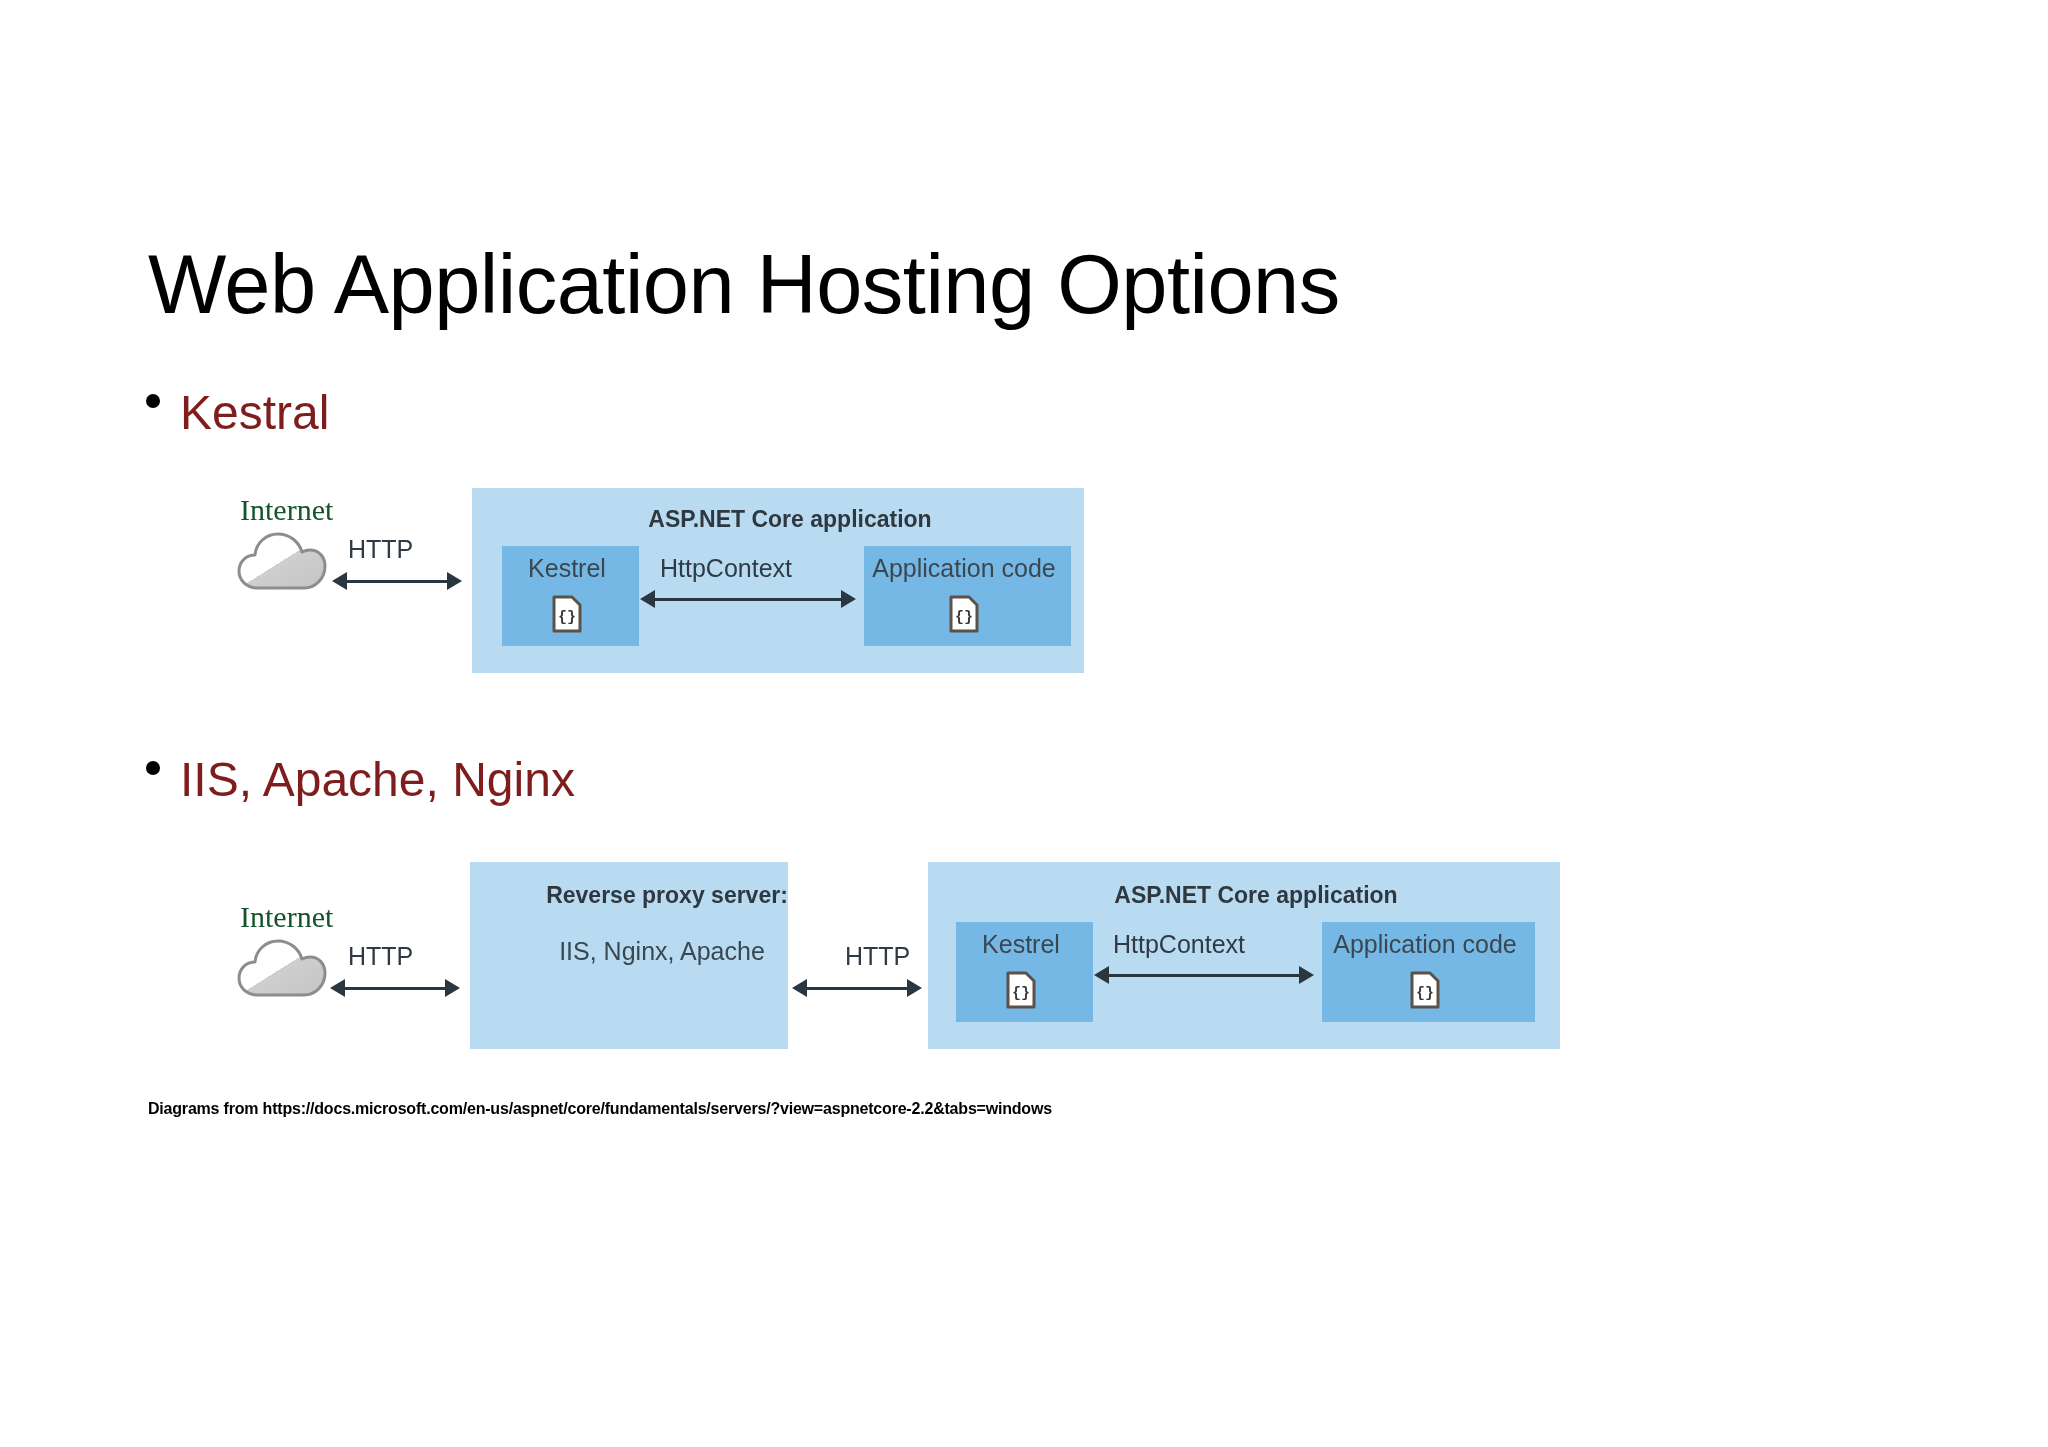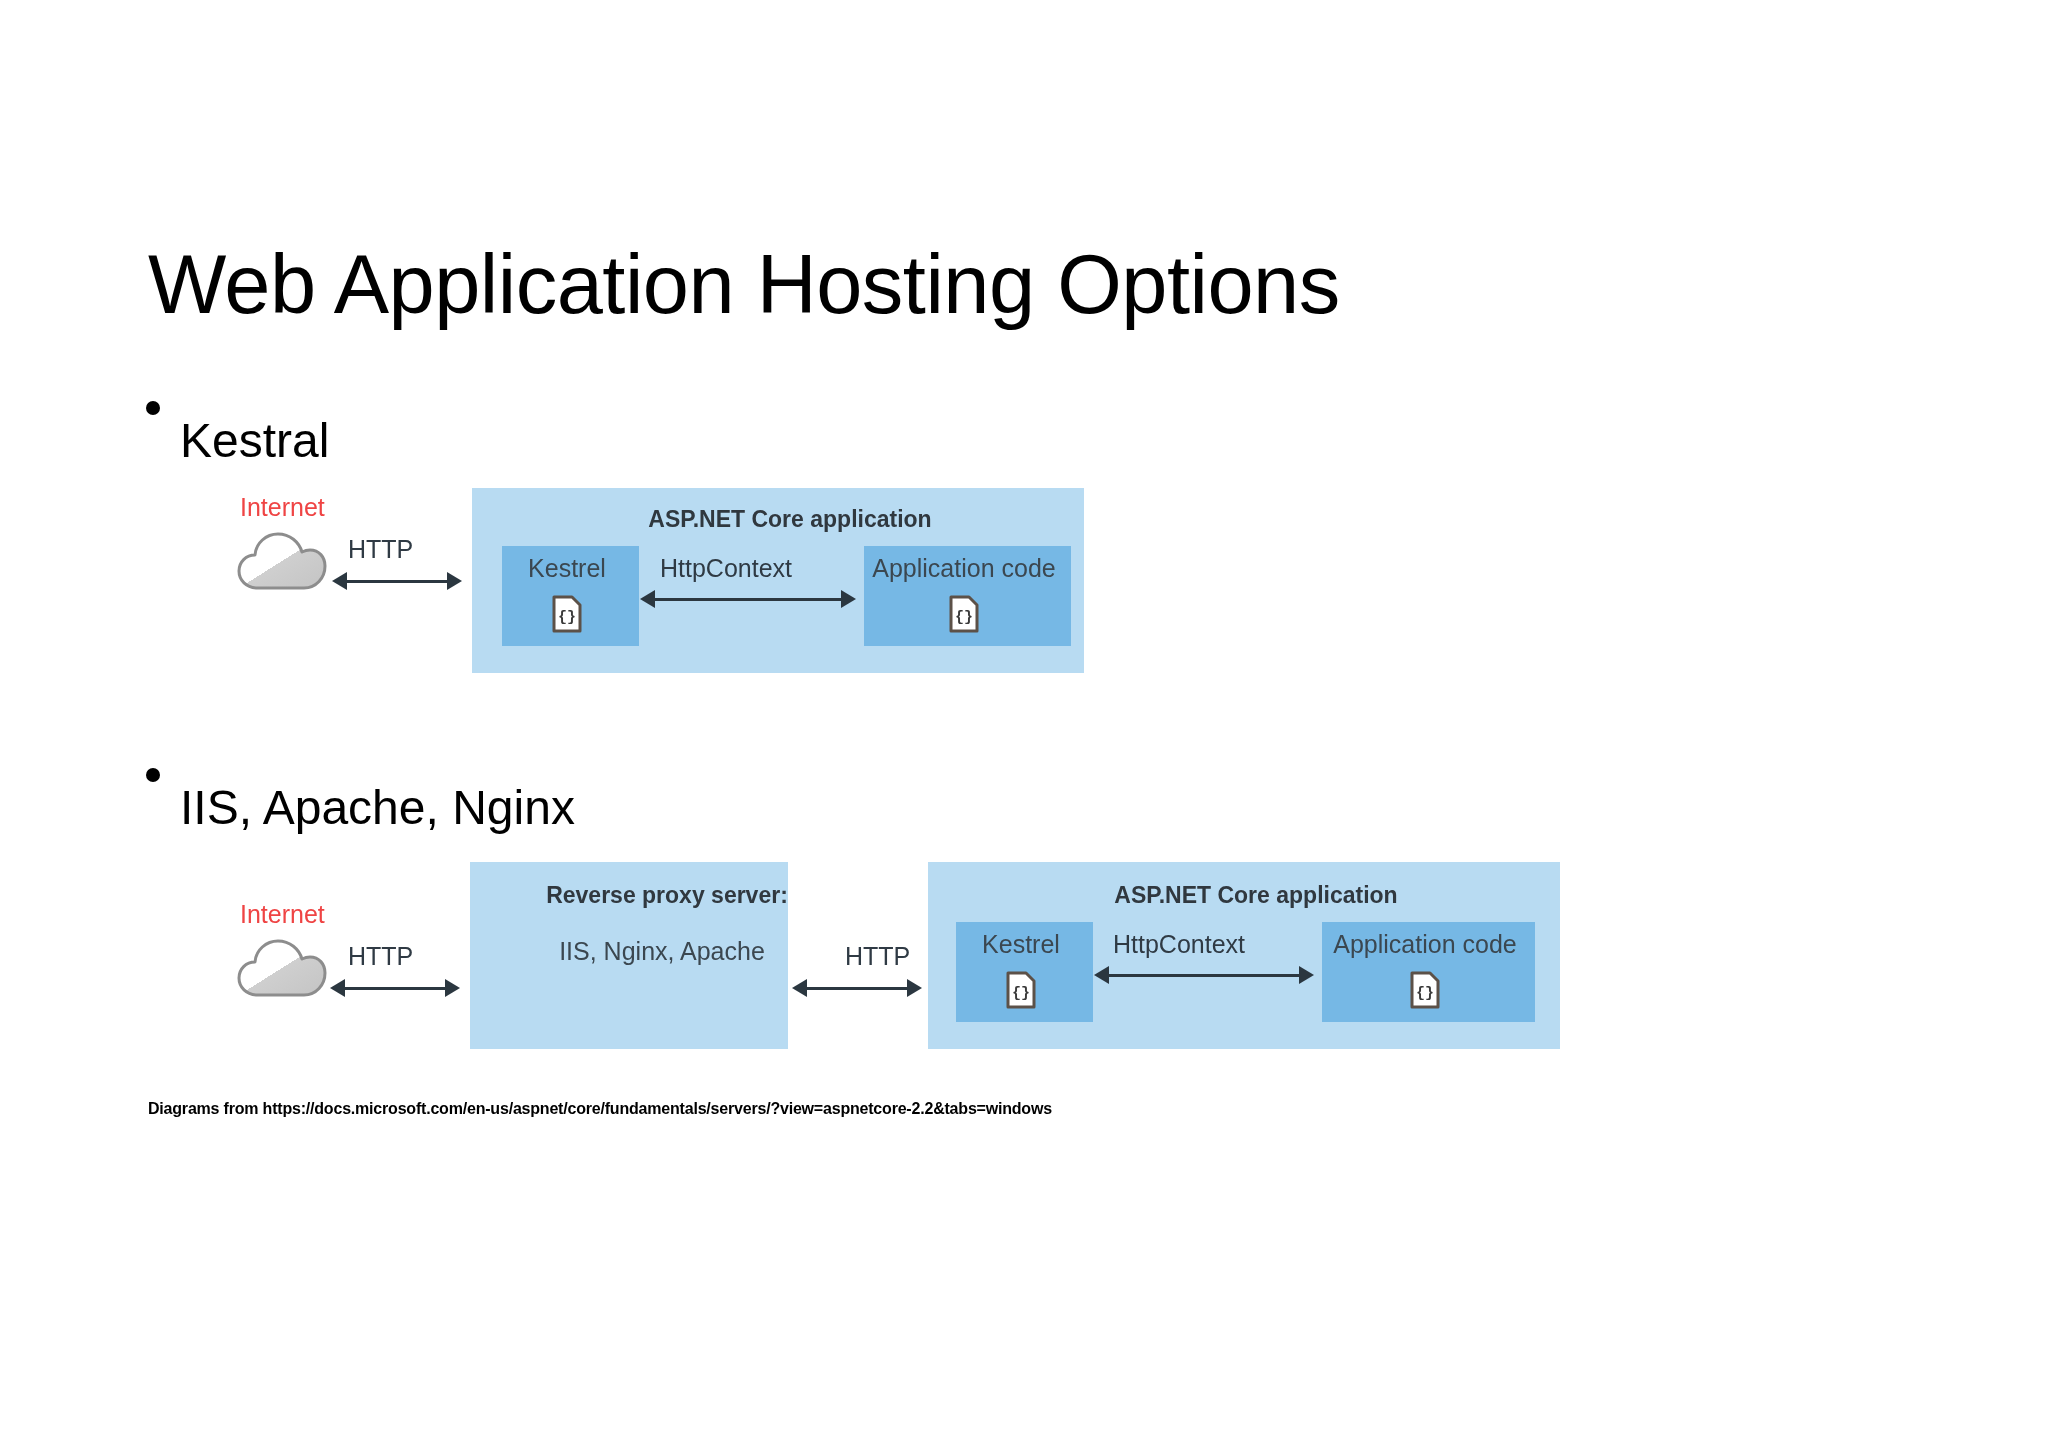--- a/index.html
+++ b/index.html
@@ -26,25 +26,24 @@
     letter-spacing: -0.5px;
     white-space: nowrap;
     line-height: 1.05;
     margin-top: 38px;
   }
 
   
   .bullet {
     position: absolute;
     display: flex;
-    align-items: flex-start;
+    align-items: center;
     font-size: 48px;
-    color: #000000;
-    white-space: nowrap;
-    margin-top: 28px;
+    color: #7f1d1d;
+    white-space: nowrap;
   }
   .bullet .dot {
     width: 14px;
     height: 14px;
     border-radius: 50%;
     background: #000;
     margin-right: 20px;
     position: relative;
     top: -12px;
     flex: 0 0 auto;
@@ -98,23 +97,24 @@
     text-align: center;
   }
   .arrow-label {
     position: absolute;
     font-size: 25px;
     color: #2f3a44;
     white-space: nowrap;
   }
   .cloud-label {
     position: absolute;
-    font-size: 25px;
-    color: #ef4444;
-    white-space: nowrap;
+    font-size: 30px;
+    color: #14532d;
+    white-space: nowrap;
+    font-family: Liberation Serif, serif;
   }
 
   
   .arrow {
     position: absolute;
     height: 14px;
     display: flex;
     align-items: center;
   }
   .arrow .shaft {

